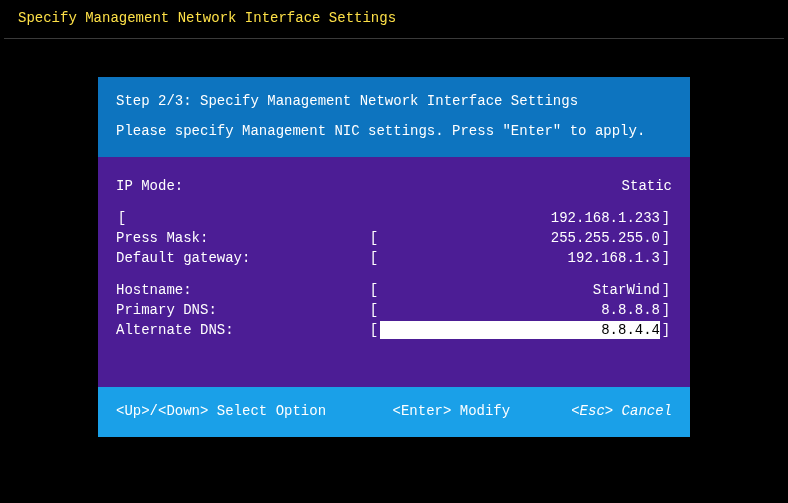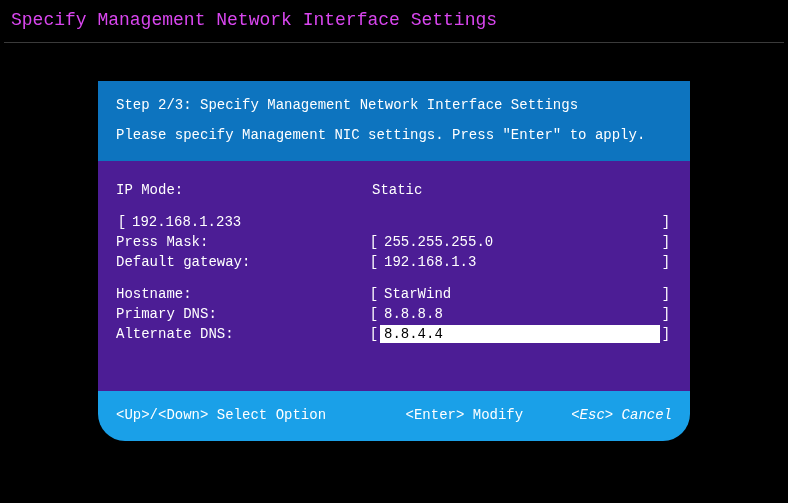--- a/index.html
+++ b/index.html
@@ -5,34 +5,33 @@
     * { margin: 0; padding: 0; box-sizing: border-box; }
     html, body {
       width: 788px; height: 503px;
       background: #000;
       font-family: "Courier New", monospace;
       font-size: 14px;
       color: #e8e8e8;
       overflow: hidden;
     }
     .top-bar {
-      padding: 10px 11px 12px;
-      color: #d946ef;
-      font-size: 18px;
+      padding: 10px 18px 12px;
+      color: #fde047;
+      font-size: 14px;
     }
     .top-divider {
       border-top: 1px solid #3a3a3a;
       margin: 0 4px;
     }
     .panel {
       width: 592px;
       margin: 38px auto 0;
       background: #1aa0e8;
       color: #fff;
-      border-radius: 27px;
     }
     .panel-header {
       background: #0d74bf;
       padding: 16px 18px 18px;
     }
     .panel-header .step {
       margin-bottom: 14px;
     }
     .panel-body {
       background: #4c1d95;
@@ -52,29 +51,31 @@
       flex: 0 0 252px;
     }
     .bracket-open, .bracket-close {
       flex: 0 0 12px;
       text-align: center;
     }
     .val-col {
       flex: 1 1 auto;
       padding-left: 4px;
       white-space: pre;
+      text-align: right;
     }
     .val-col.inverted {
       background: #fff;
       color: #000;
     }
     .ipmode-row .val-col { flex: 1 1 auto; }
     .panel-footer {
       display: flex;
       padding: 16px 18px 18px;
+      gap: 13px;
     }
     .panel-footer .hint {
       white-space: pre;
     }
     .hint-left { flex: 1 1 auto; }
     .hint-mid { flex: 0 0 auto; margin-right: 48px; }
     .hint-right { flex: 0 0 auto; font-style: italic; }
   </style>
 </head>
 <body>

